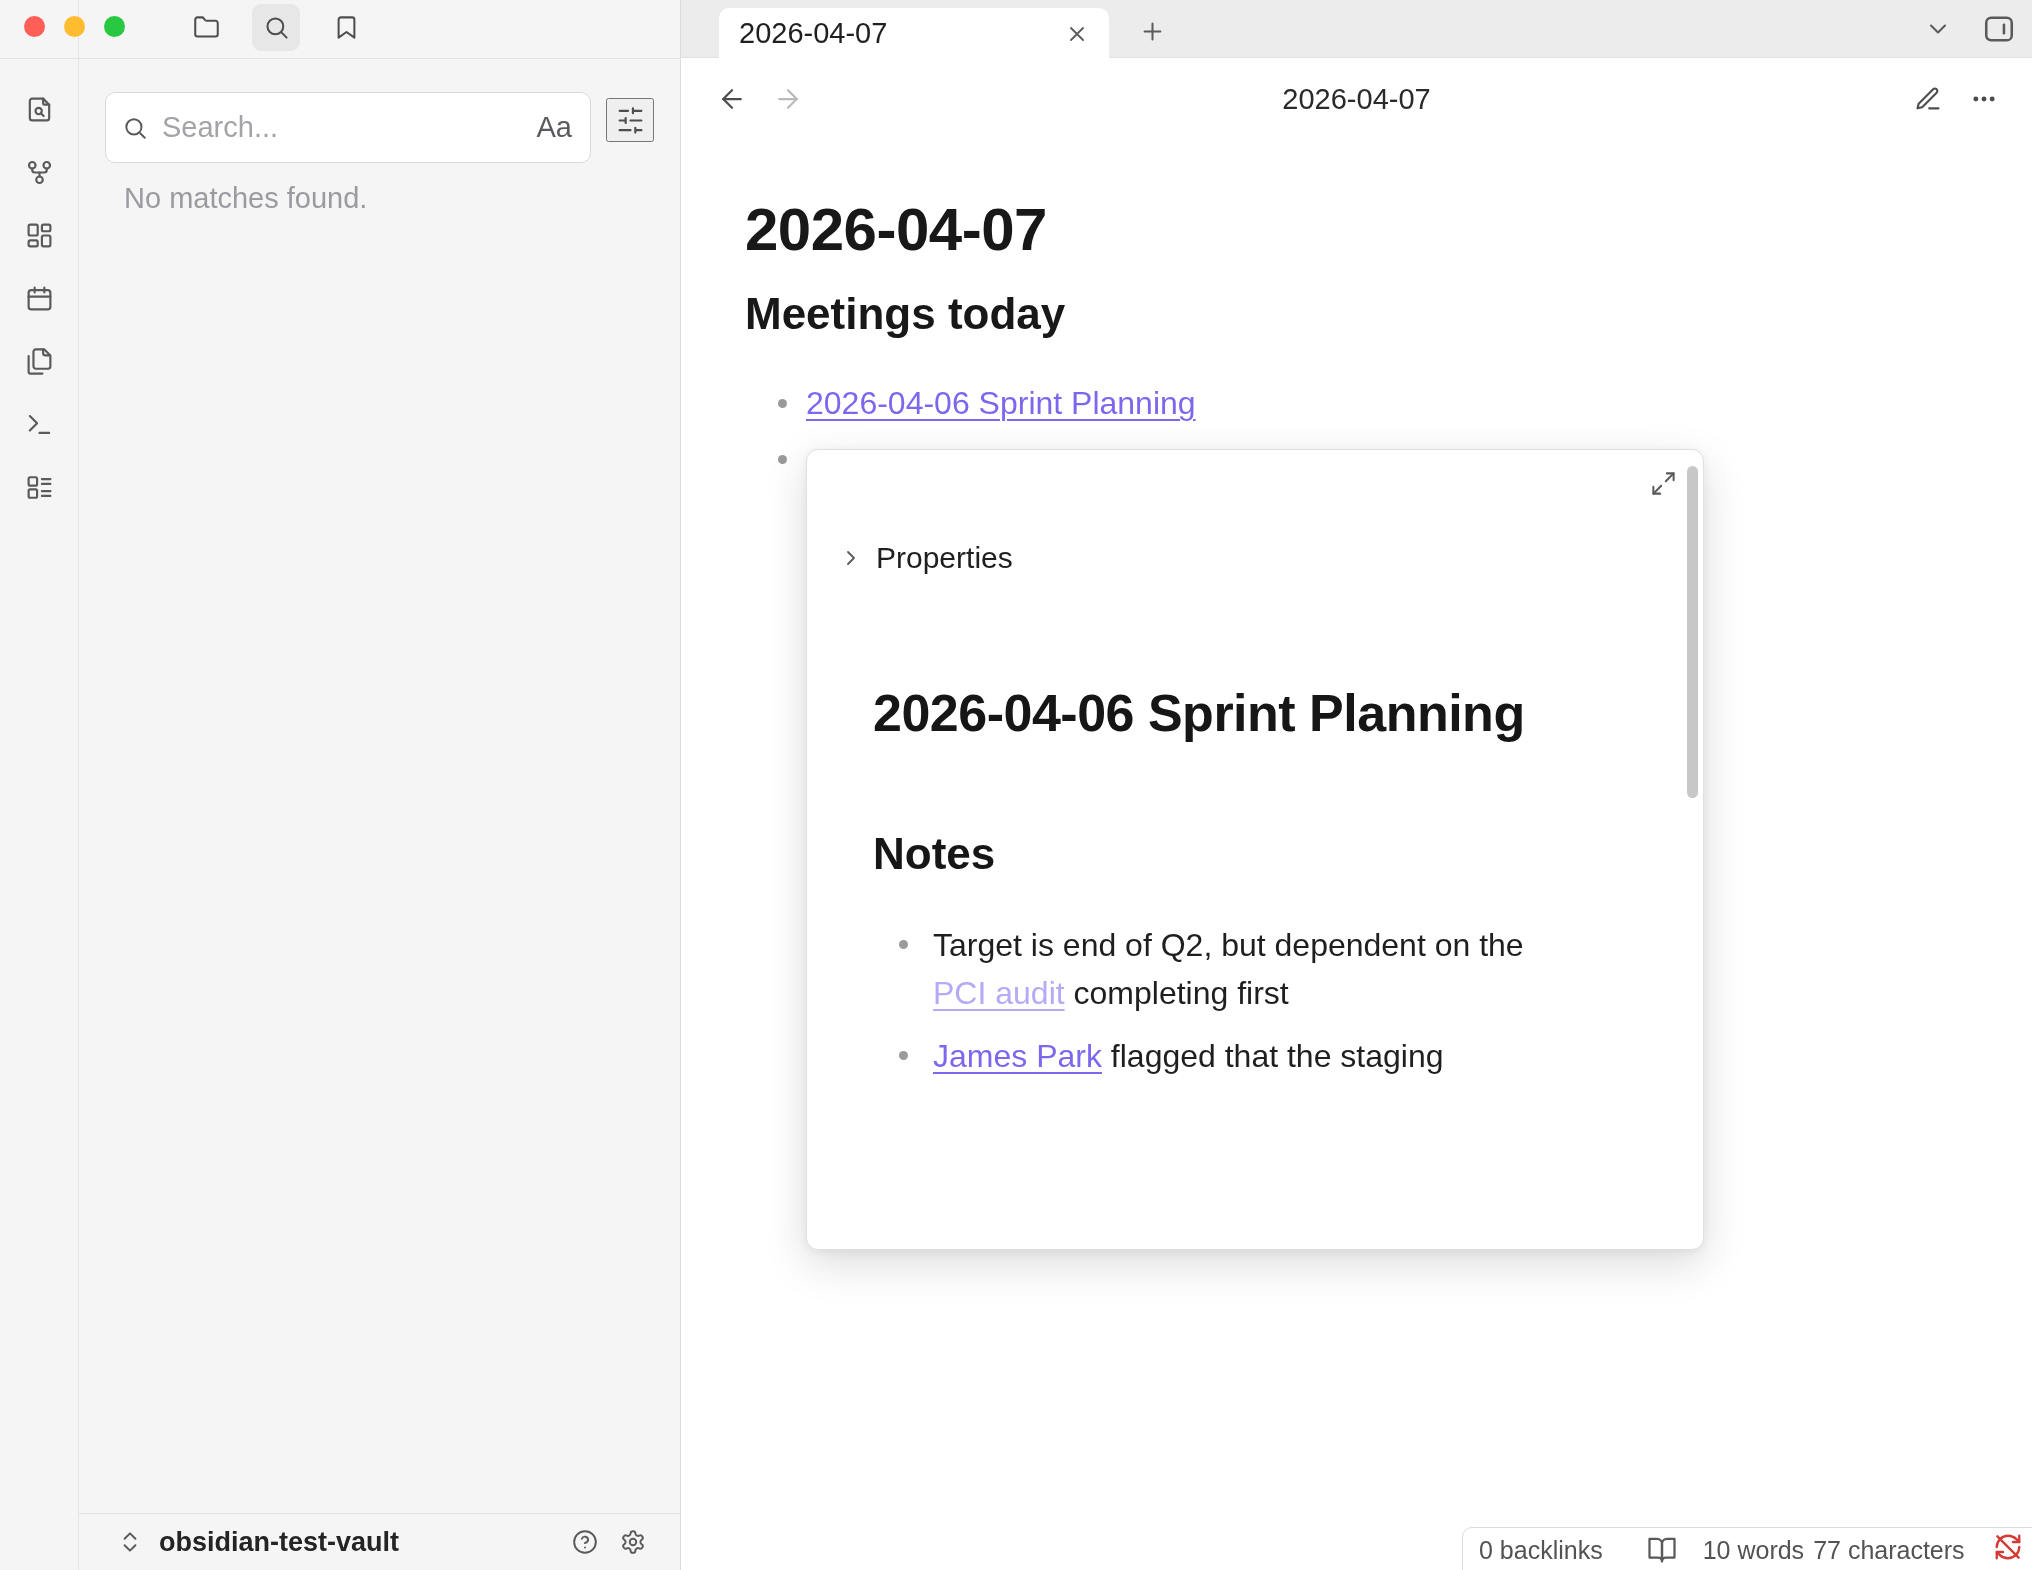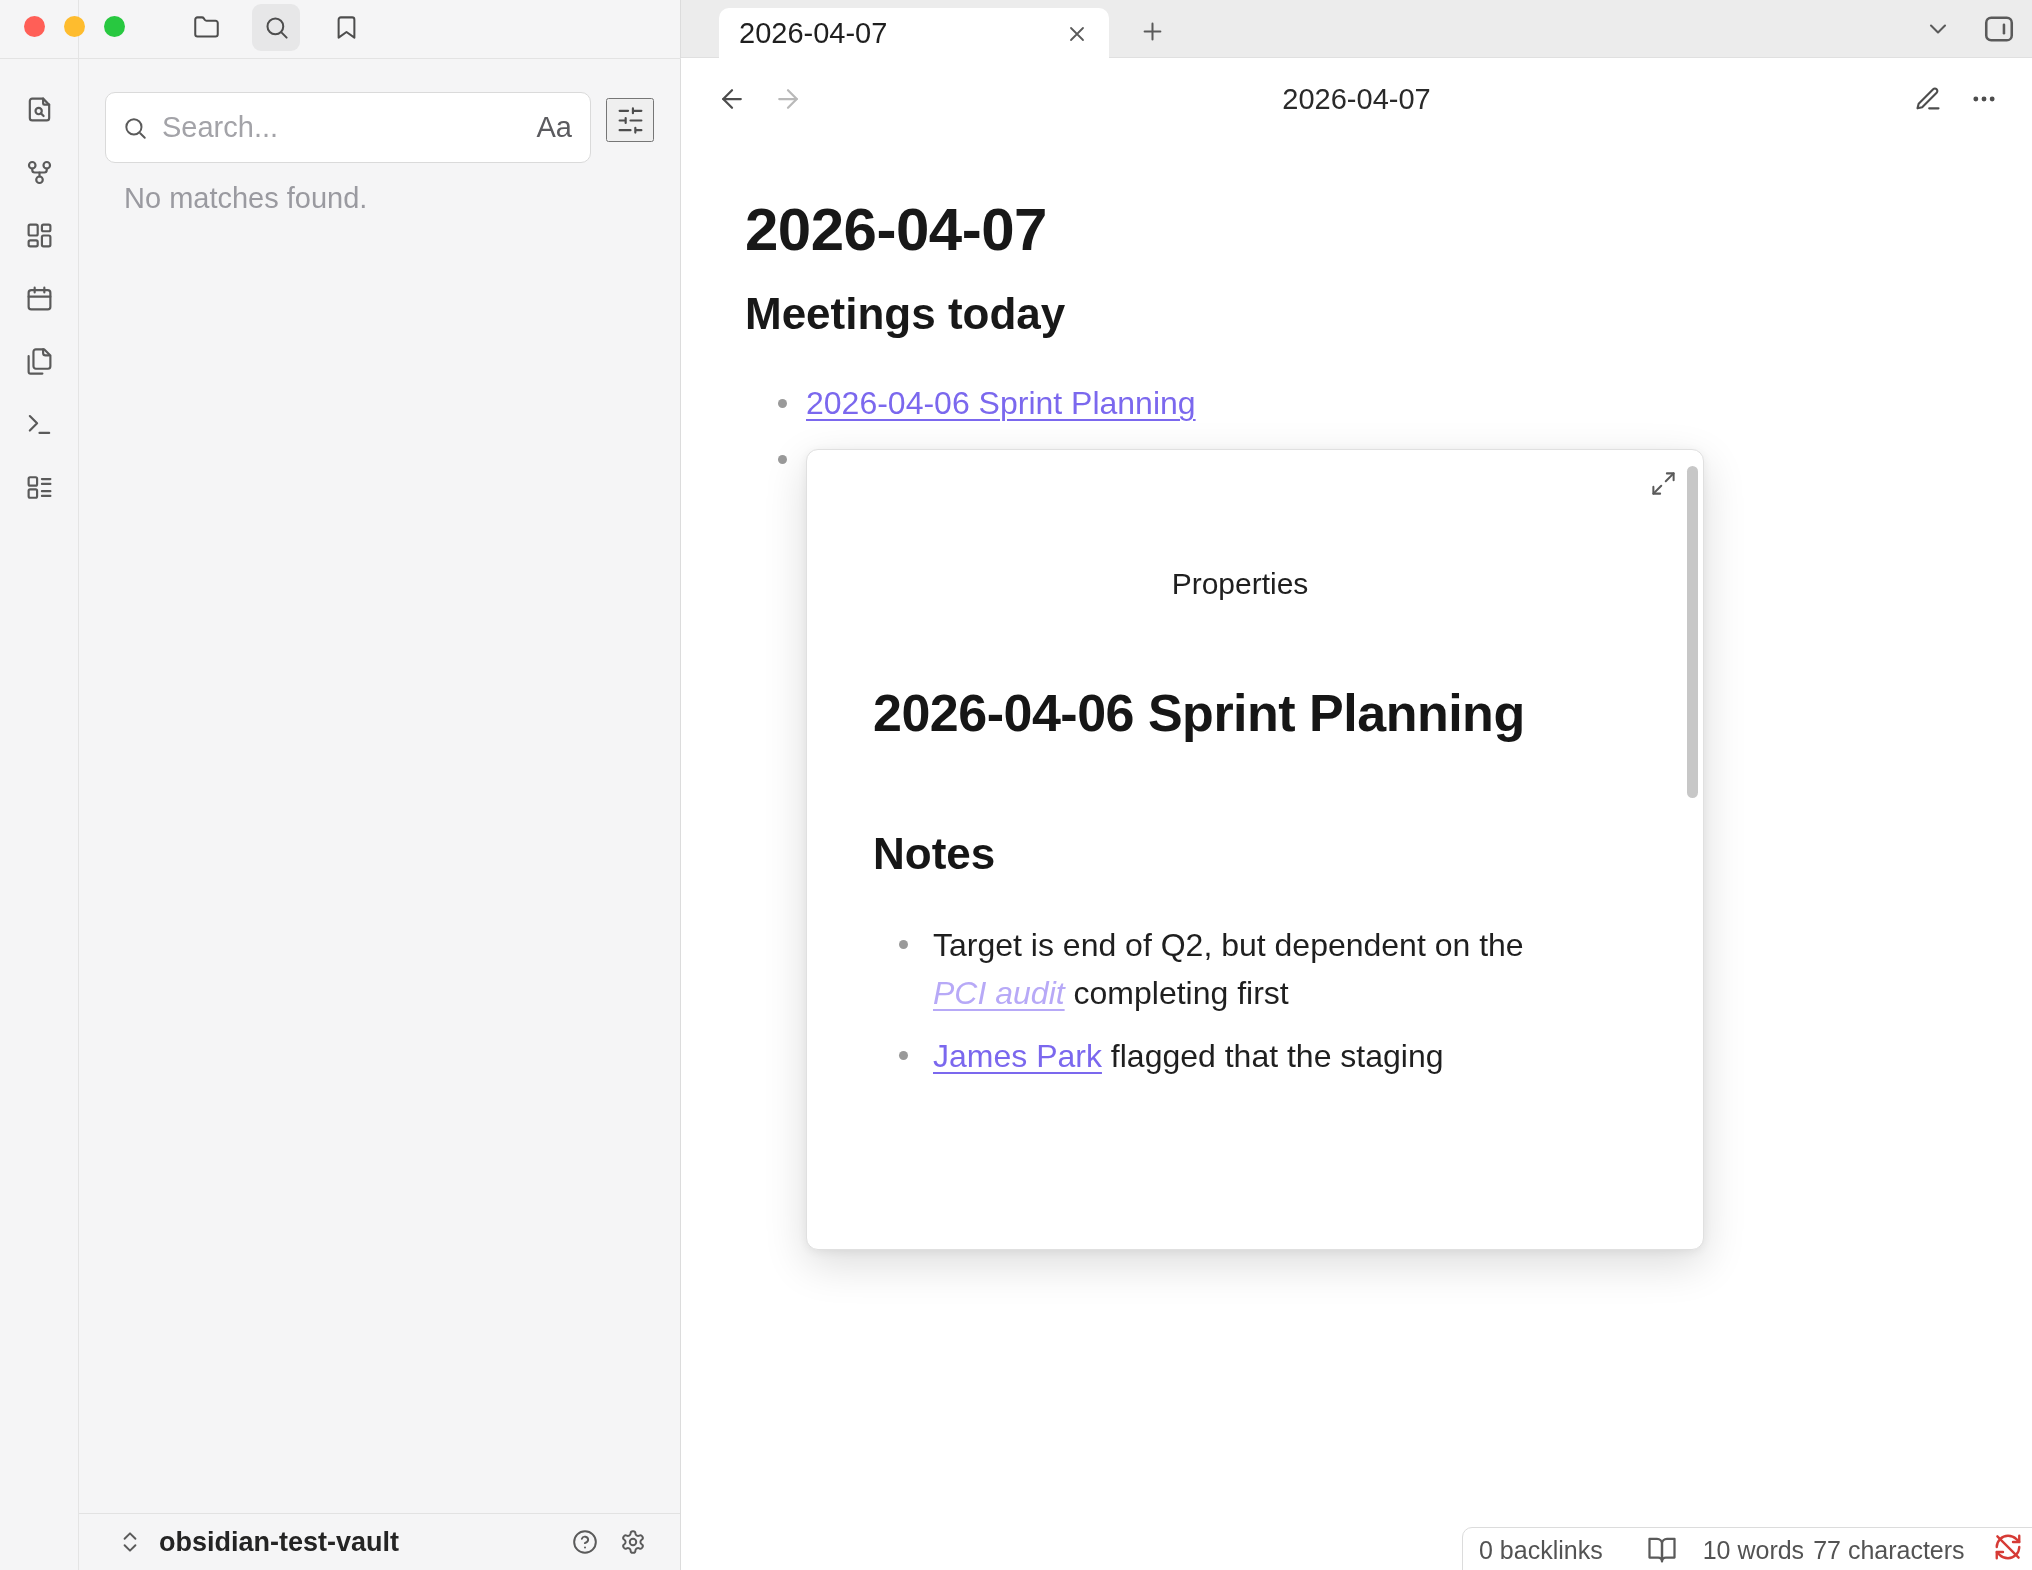--- a/index.html
+++ b/index.html
@@ -60,29 +60,29 @@
   .view-actions { position:absolute; right:34px; display:flex; gap:28px; align-items:center; }
   .view-actions svg { width:28px; height:28px; }
 
   .note-content { position:absolute; left:64px; top:140px; width:1150px; }
   .note-content h1 { margin-top:54px; font-size:60px; line-height:1.2; font-weight:700; color:#181818; letter-spacing:-0.5px; }
   .note-content h2 { margin-top:22px; font-size:44px; line-height:1.2; font-weight:700; color:#181818; }
   .note-content ul { margin-top:34px; list-style:none; }
   .note-content li { position:relative; padding-left:61px; font-size:32px; line-height:56px; color:#1f1f1f; }
   .note-content li::before { content:""; position:absolute; left:33px; top:24px; width:9px; height:9px; border-radius:50%; background:#9a9a9a; }
   a.wlink { color:var(--accent); text-decoration:underline; text-underline-offset:5px; text-decoration-thickness:2px; cursor:pointer; }
-  a.wlink.unresolved { color:var(--accent-unresolved);font-style:italic; }
+  a.wlink.unresolved { color:var(--accent-unresolved); }
 
   
   .popup { position:absolute; left:806px; top:449px; width:898px; height:801px; background:#fff; border:1px solid #e0e0e0; border-radius:12px; box-shadow:0 14px 44px rgba(0,0,0,0.14), 0 2px 10px rgba(0,0,0,0.06); z-index:10; overflow:hidden; }
   .popup-expand { position:absolute; top:20px; right:26px; }
   .popup-expand svg { width:27px; height:27px; }
   .popup-scrollbar { position:absolute; right:5px; top:16px; width:11px; height:332px; background:#c7c7c7; border-radius:6px; }
   .popup-inner { padding-left:66px; padding-right:62px; }
-  .props-row { margin-top:90px; margin-left:-34px; display:flex; align-items:center; gap:27px; height:36px;flex-direction:column; }
+  .props-row { margin-top:90px; margin-left:-34px; display:flex; align-items:center; gap:13px; height:36px; }
   .props-row svg { width:24px; height:24px; }
   .props-label { font-size:30px; color:#1f1f1f; }
   .popup h1 { margin-top:106px; font-size:52px; line-height:1.2; font-weight:700; color:#161616; letter-spacing:-0.5px; }
   .attendees { margin-top:36px; font-size:32px; line-height:40px; color:#222; }
   .attendees .lbl { font-weight:700; }
   .attendees .sep { margin-right:10px; }
   .popup h2 { margin-top:84px; font-size:44px; line-height:1.2; font-weight:700; color:#161616; }
   .popup ul { margin-top:40px; list-style:none; width:712px; }
   .popup li { position:relative; padding-left:60px; font-size:32px; line-height:48px; color:#1f1f1f; margin-bottom:15px; }
   .popup li::before { content:""; position:absolute; left:26px; top:19px; width:9px; height:9px; border-radius:50%; background:#9a9a9a; }

